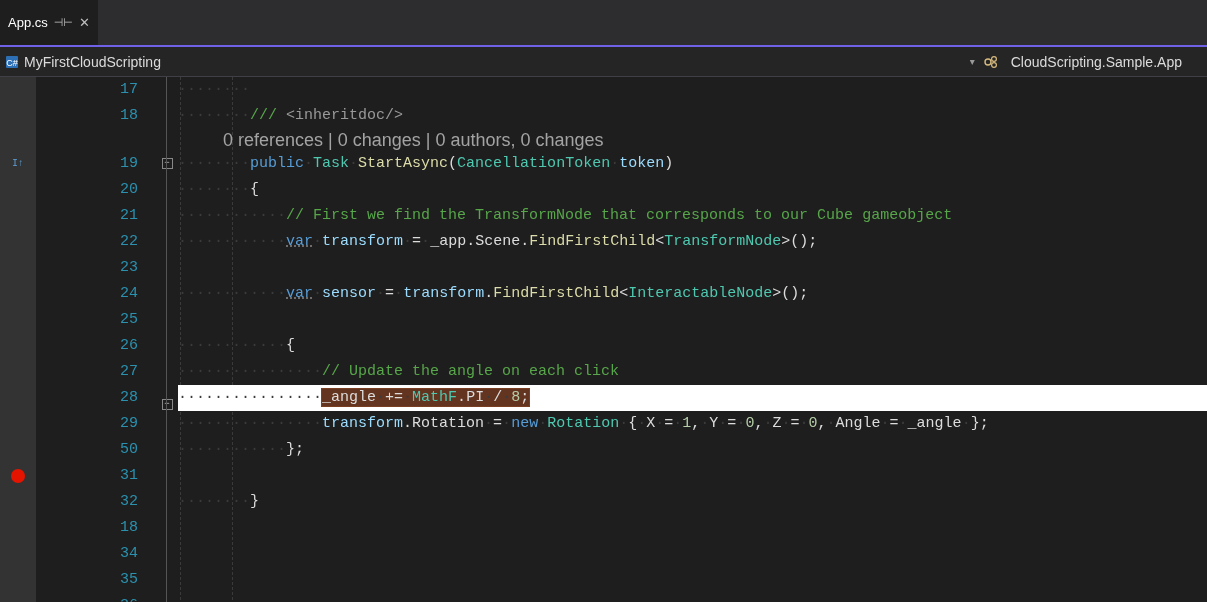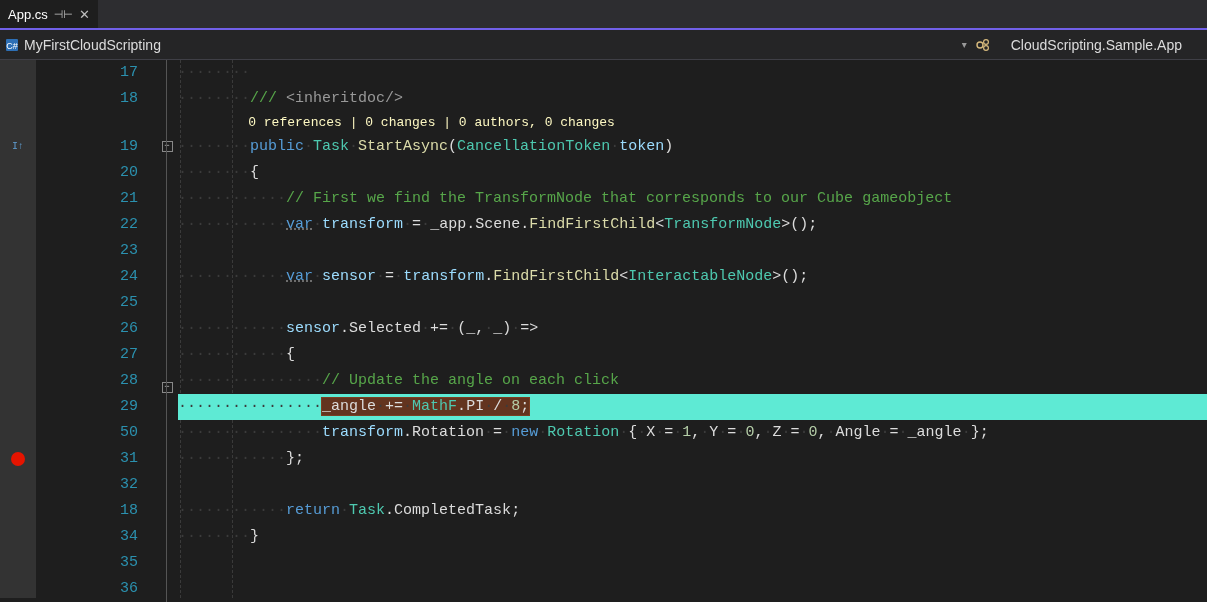--- a/index.html
+++ b/index.html
@@ -6,21 +6,21 @@
   body {
     font-family: Consolas, 'Courier New', monospace;
     background: #1e1e1e;
     color: #dcdcdc;
     font-size: 15px;
     overflow: hidden;
     width: 1207px;
     height: 602px;
   }
   .tab-bar {
-    height: 30px;
+    height: 47px;
     background: #2d2d30;
     display: flex;
     align-items: stretch;
     border-bottom: 2px solid #7160e8;
   }
   .tab {
     display: flex;
     align-items: center;
     padding: 0 8px;
     background: #1e1e1e;
@@ -44,21 +44,21 @@
   .nav-left {
     flex: 1;
     display: flex;
     align-items: center;
     gap: 4px;
     color: #dcdcdc;
   }
   .nav-right {
     display: flex;
     align-items: center;
-    gap: 20px;
+    gap: 12px;
     color: #dcdcdc;
     padding-right: 8px;
   }
   .nav-chevron { color: #999; font-size: 10px; margin: 0 8px; }
   .editor {
     display: flex;
     height: calc(602px - 34px - 30px);
     background: #1e1e1e;
   }
   .bp-col {
@@ -118,39 +118,39 @@
   }
   .code-guides {
     position: absolute;
     top: 0; bottom: 0;
     width: 1px;
     border-left: 1px dashed #3a3a3a;
   }
   .codelens {
     height: 22px;
     line-height: 22px;
-    font-family: Liberation Mono, monospace;
-    font-size: 13px;
-    color: #fef9c3;
+    font-family: Liberation Sans, sans-serif;
+    font-size: 18px;
+    color: #a3a3a3;
     white-space: pre;
   }
   .ws { color: #3b3b3b; }
   .c-xmlcomment { color: #57a64a; }
   .c-xmltag { color: #999; }
   .c-kw { color: #569cd6; }
   .c-type { color: #4ec9b0; }
   .c-method { color: #dcdcaa; }
   .c-comment { color: #57a64a; }
   .c-num { color: #b5cea8; }
   .c-pun { color: #dcdcdc; }
   .c-var { color: #9cdcfe; }
   .c-param { color: #9cdcfe; }
   .c-field { color: #dcdcdc; }
   .highlight-line {
-    background: #5eead4;
+    background: #ffffff;
   }
   .highlight-stmt {
     background: #63341f;
     outline: 1px solid #7a3e22;
   }
   svg.nav-icon { width: 16px; height: 16px; }
   .code-content { position: relative; }
 </style>
 </head>
 <body>
@@ -278,33 +278,31 @@
     <div class="line-row"><span class="ws">············</span><span class="c-kw" style="text-decoration: underline dotted #888;">var</span><span class="ws">·</span><span class="c-var">transform</span><span class="ws">·</span><span class="c-pun">=</span><span class="ws">·</span><span class="c-field">_app</span><span class="c-pun">.</span><span class="c-field">Scene</span><span class="c-pun">.</span><span class="c-method">FindFirstChild</span><span class="c-pun">&lt;</span><span class="c-type">TransformNode</span><span class="c-pun">&gt;();</span></div>
 
     <div class="line-row"><span class="ws"></span></div>
 
 
     <div class="line-row"><span class="ws">············</span><span class="c-kw" style="text-decoration: underline dotted #888;">var</span><span class="ws">·</span><span class="c-var">sensor</span><span class="ws">·</span><span class="c-pun">=</span><span class="ws">·</span><span class="c-var">transform</span><span class="c-pun">.</span><span class="c-method">FindFirstChild</span><span class="c-pun">&lt;</span><span class="c-type">InteractableNode</span><span class="c-pun">&gt;();</span></div>
 
     <div class="line-row"><span class="ws"></span></div>
 
 
-    <div class="line-row"><span class="ws">············</span><span class="c-var">sensor</span><span class="c-pun">.</span><span class="c-field">Selected</span><span class="ws">·</span><span class="c-pun">+=</span><span class="ws">·</span><span class="c-pun">(_,</span><span class="ws">·</span><span class="c-pun">_)</span><span class="ws">·</span><span class="c-pun">=&gt;</span></div>
 
     <div class="line-row"><span class="ws">············</span><span class="c-pun">{</span></div>
 
     <div class="line-row"><span class="ws">················</span><span class="c-comment">// Update the angle on each click</span></div>
 
     <div class="line-row highlight-line"><span class="ws">················</span><span class="highlight-stmt"><span class="c-field">_angle</span><span class="ws">·</span><span class="c-pun">+=</span><span class="ws">·</span><span class="c-type">MathF</span><span class="c-pun">.</span><span class="c-field">PI</span><span class="ws">·</span><span class="c-pun">/</span><span class="ws">·</span><span class="c-num">8</span><span class="c-pun">;</span></span></div>
 
     <div class="line-row"><span class="ws">················</span><span class="c-var">transform</span><span class="c-pun">.</span><span class="c-field">Rotation</span><span class="ws">·</span><span class="c-pun">=</span><span class="ws">·</span><span class="c-kw">new</span><span class="ws">·</span><span class="c-type">Rotation</span><span class="ws">·</span><span class="c-pun">{</span><span class="ws">·</span><span class="c-field">X</span><span class="ws">·</span><span class="c-pun">=</span><span class="ws">·</span><span class="c-num">1</span><span class="c-pun">,</span><span class="ws">·</span><span class="c-field">Y</span><span class="ws">·</span><span class="c-pun">=</span><span class="ws">·</span><span class="c-num">0</span><span class="c-pun">,</span><span class="ws">·</span><span class="c-field">Z</span><span class="ws">·</span><span class="c-pun">=</span><span class="ws">·</span><span class="c-num">0</span><span class="c-pun">,</span><span class="ws">·</span><span class="c-field">Angle</span><span class="ws">·</span><span class="c-pun">=</span><span class="ws">·</span><span class="c-field">_angle</span><span class="ws">·</span><span class="c-pun">};</span></div>
 
     <div class="line-row"><span class="ws">············</span><span class="c-pun">};</span></div>
 
     <div class="line-row"><span class="ws"></span></div>
 
-    <div class="line-row"><span class="ws">············</span><span class="c-kw">return</span><span class="ws">·</span><span class="c-type">Task</span><span class="c-pun">.</span><span class="c-field">CompletedTask</span><span class="c-pun">;</span></div>
 
     <div class="line-row"><span class="ws">········</span><span class="c-pun">}</span></div>
 
     </div>
   </div>
 </div>
 
 </body></html>

